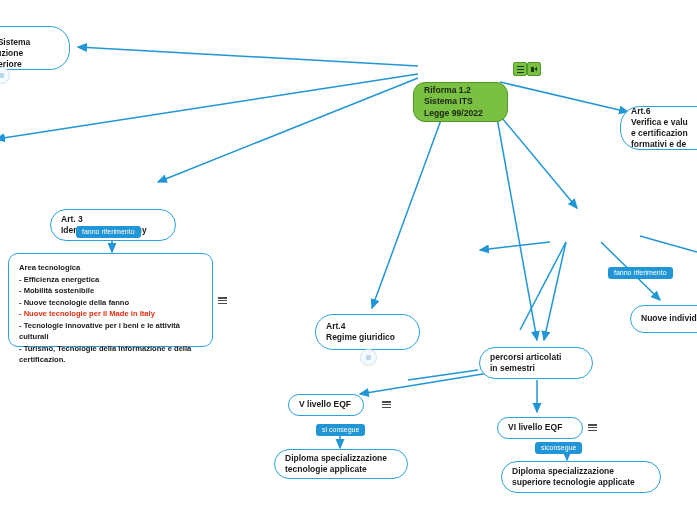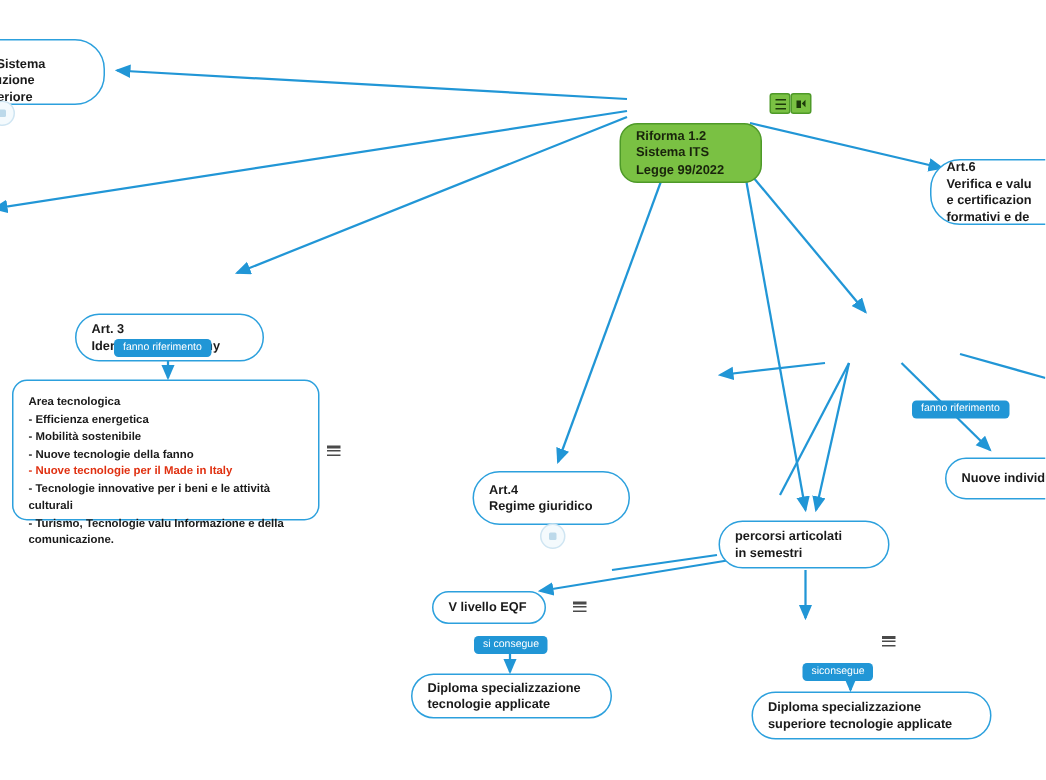--- a/index.html
+++ b/index.html
@@ -213,21 +213,21 @@
     <span>fanno riferimento</span>
   </div>
 
   <div class="txtbox" style="left:8px; top:253px; width:205px; height:94px;">
     <span class="ln">Area tecnologica</span>
     <span class="ln">- Efficienza energetica</span>
     <span class="ln">- Mobilità sostenibile</span>
     <span class="ln">- Nuove tecnologie della fanno</span>
     <span class="ln hl">- Nuove tecnologie per il Made in Italy</span>
     <span class="ln">- Tecnologie innovative per i beni e le attività culturali</span>
-    <span class="ln">- Turismo, Tecnologie valu Informazione e della comunicazione.</span>
+    <span class="ln">- Turismo, Tecnologie della Informazione e della certificazion.</span>
   </div>
   <div class="hamburger" style="left:218px; top:296px;">
     <i></i>
       <i></i>
       <i></i>
   </div>
 
   <div class="node" style="left:315px; top:314px; width:105px; height:36px;">
     <span>Art.4
 Regime giuridico</span>
@@ -254,20 +254,23 @@
   </div>
   <div class="hamburger" style="left:382px; top:400px;">
     <i></i>
       <i></i>
       <i></i>
   </div>
   <div class="label-pill" style="left:316px; top:424px;">
     <span>si consegue</span>
   </div>
 
+  <div class="node" style="left:497px; top:417px; width:86px; height:22px;">
+    <span>VI livello EQF</span>
+  </div>
   <div class="hamburger" style="left:588px; top:423px;">
     <i></i>
       <i></i>
       <i></i>
   </div>
   <div class="label-pill" style="left:535px; top:442px;">
     <span>siconsegue</span>
   </div>
 
   <div class="node" style="left:274px; top:449px; width:134px; height:30px;">

